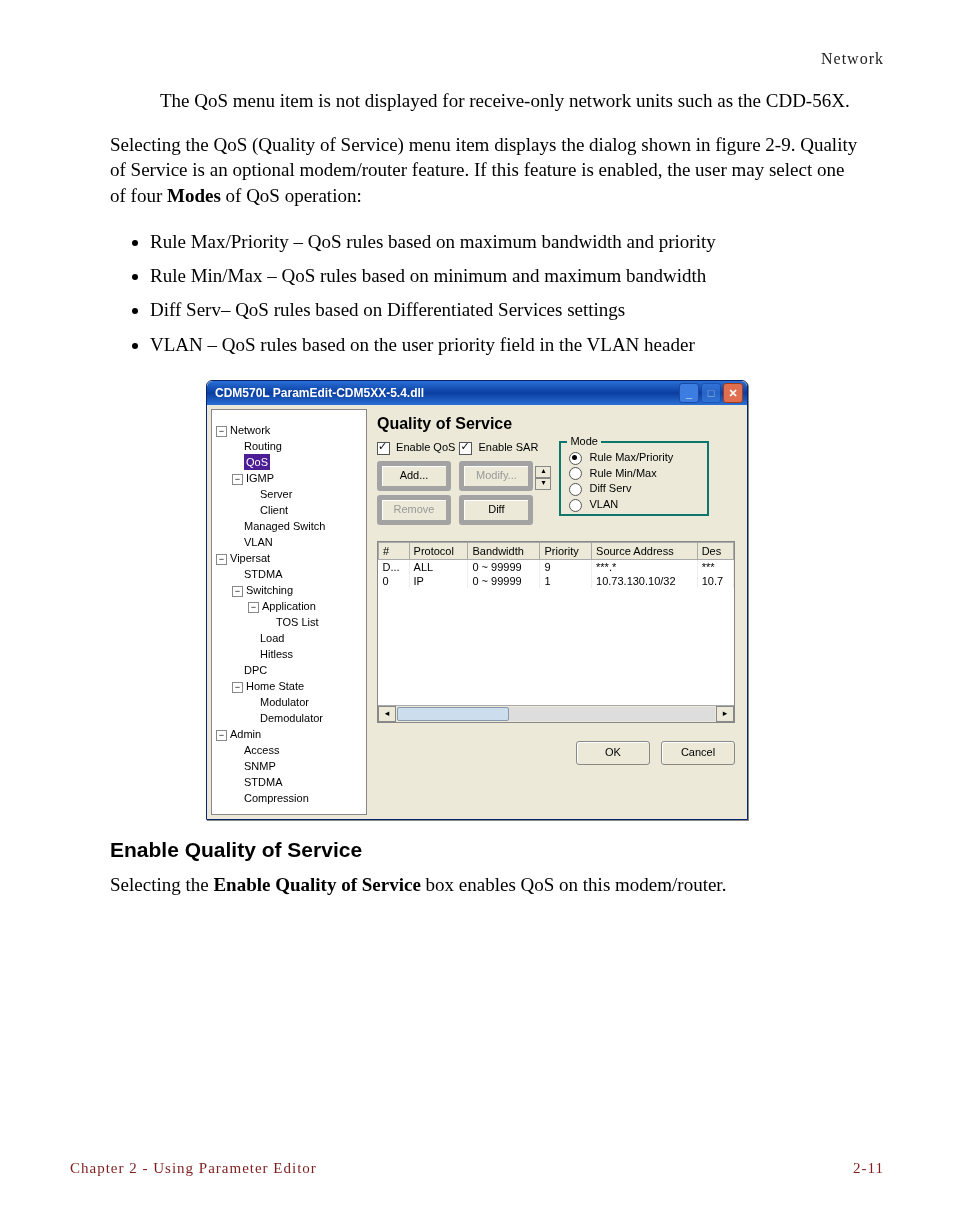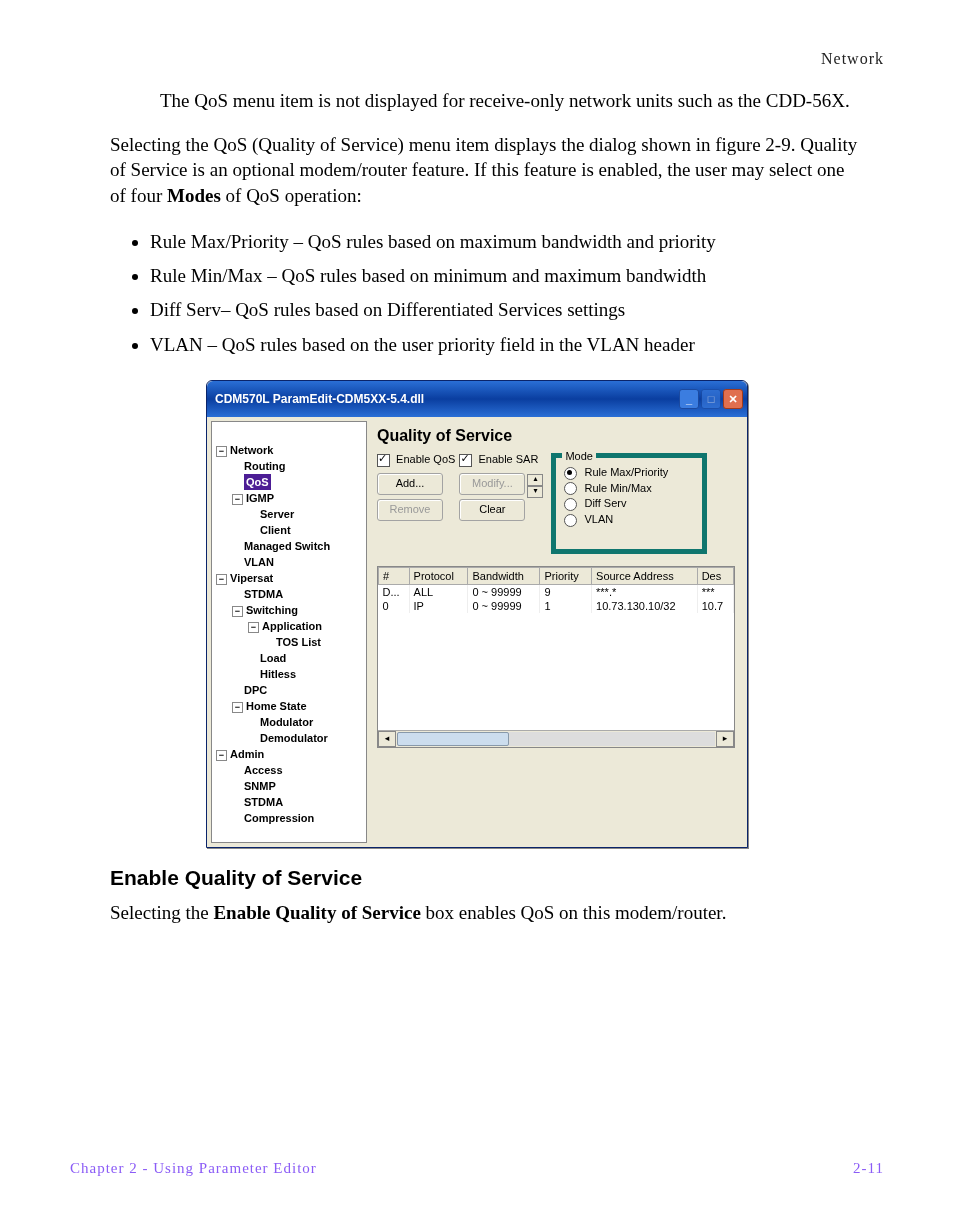--- a/index.html
+++ b/index.html
@@ -69,39 +69,39 @@
   .footer {
     position: absolute;
     bottom: 50px;
     left: 70px;
     right: 70px;
     display: flex;
     justify-content: space-between;
     font-family: Georgia, serif;
     font-size: 15px;
     letter-spacing: 1px;
-    color: #8b5cf6;
+    color: #7f1d1d;
   }
 
   
   .dialog {
     width: 540px;
     margin: 0 auto;
     border: 1px solid #0a246a;
     border-radius: 6px 6px 0 0;
     font-family: Tahoma, Arial, sans-serif;
     font-size: 11px;
     background: #ece9d8;
     box-shadow: 1px 1px 0 #888;
     text-align: left;
   }
   .titlebar {
     background: linear-gradient(to bottom, #2a6fd6 0%, #0a3ea0 50%, #2a6fd6 100%);
     color: #fff;
-    height: 36px;
+    height: 24px;
     border-radius: 6px 6px 0 0;
     display: flex;
     align-items: center;
     justify-content: space-between;
     padding: 0 4px 0 8px;
     font-size: 12px;
     font-weight: bold;
   }
   .titlebar .title-text { font-weight: bold; }
   .winbtns { display: flex; gap: 2px; }
@@ -119,26 +119,25 @@
   .winbtn.disabled { opacity: 0.6; }
   .dialog-body {
     display: flex;
     background: #ece9d8;
     padding: 4px;
   }
   .tree {
     width: 150px;
     background: #fff;
     border: 1px solid #888;
-    padding: 20px 2px;
+    padding: 12px 2px;
     height: 380px;
     overflow: hidden;
     font-size: 11px;
     color: #000;
-    font-weight: bold;
   }
   .tree-item { white-space: nowrap; line-height: 16px; }
   .ti0 { padding-left: 2px; }
   .ti1 { padding-left: 18px; }
   .ti2 { padding-left: 34px; }
   .ti3 { padding-left: 50px; }
   .tree .sel {
     background: #4c1d95;
     color: #fff;
     display: inline-block;
@@ -193,21 +192,21 @@
     top: -3px; left: 0;
     font-size: 11px;
     color: #000;
   }
   .btn {
     display: block;
     width: 64px;
     height: 20px;
     line-height: 18px;
     background: #ece9d8;
-    border: 1px solid #a3a3a3;
+    border: 5px solid #a3a3a3;
     border-radius: 3px;
     text-align: center;
     margin-bottom: 4px;
     font-size: 11px;
     box-shadow: inset 1px 1px 0 #fff;
   }
   .btn.disabled { color: #999; }
   .spin {
     display: inline-flex;
     flex-direction: column;
@@ -216,22 +215,22 @@
   }
   .spin-btn {
     width: 14px; height: 10px;
     background: #ece9d8;
     border: 1px solid #888;
     font-size: 8px;
     line-height: 8px;
     text-align: center;
   }
   .groupbox {
-    border: 5px solid #0f766e;
-    padding: 6px 8px 20px 8px;
+    border: 2px solid #0f766e;
+    padding: 6px 8px 0 8px;
     position: relative;
     margin-left: 4px;
     width: 130px;
   }
   .groupbox .legend {
     position: absolute;
     top: -8px; left: 6px;
     background: #ece9d8;
     padding: 0 3px;
     font-size: 11px;
@@ -408,21 +407,21 @@
                 <span class="chk checked"></span>
                 <span>Enable SAR</span>
               </div>
               <div style="display:flex;align-items:center;">
                 <div class="btn disabled" style="display:inline-block;margin-bottom:4px;">Modify...</div>
                 <span class="spin">
                   <span class="spin-btn">▴</span>
                   <span class="spin-btn">▾</span>
                 </span>
               </div>
-              <div class="btn">Clear</div>
+              <div class="btn">Diff</div>
             </div>
 
             <div class="groupbox">
               <span class="legend">Mode</span>
               <div class="radio-row">
                 <span class="radio selected"></span>
                 <span>Rule Max/Priority</span>
               </div>
               <div class="radio-row">
                 <span class="radio"></span>
@@ -472,20 +471,24 @@
             </table>
             <div class="hscroll">
               <div class="arrow">◂</div>
               <div class="thumb-track">
                   <div class="thumb"></div>
                 </div>
               <div class="arrow">▸</div>
             </div>
           </div>
 
+          <div class="dlg-buttons">
+            <span class="dlg-btn">OK</span>
+            <span class="dlg-btn">Cancel</span>
+          </div>
         </div>
       </div>
     </div>
   </div>
 
 
   <div class="h2">Enable Quality of Service</div>
 
   <p class="body-text main-block">
     <span>Selecting the </span><b>Enable Quality of Service</b><span> box enables QoS on this modem/router.</span>

